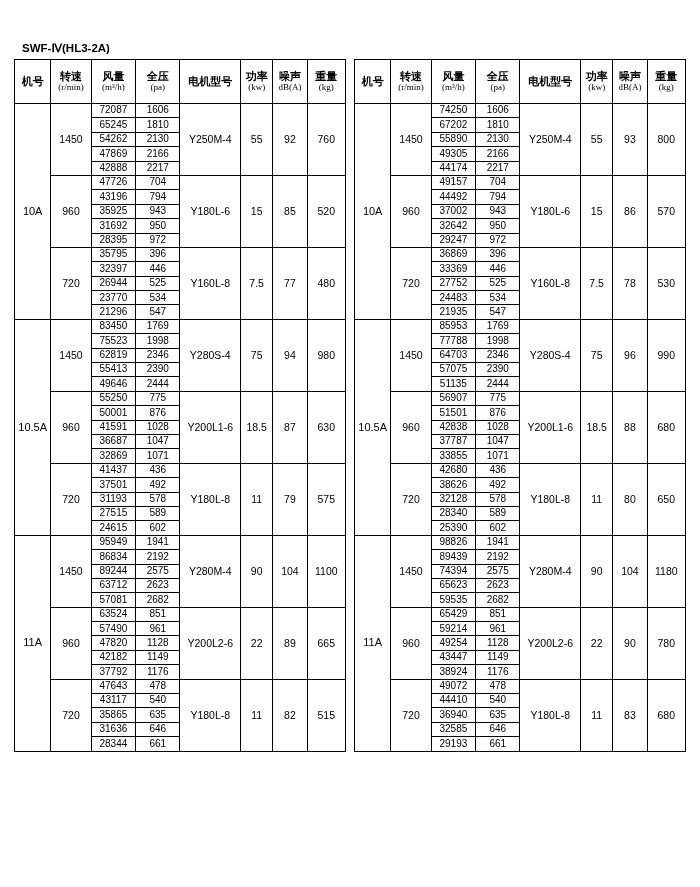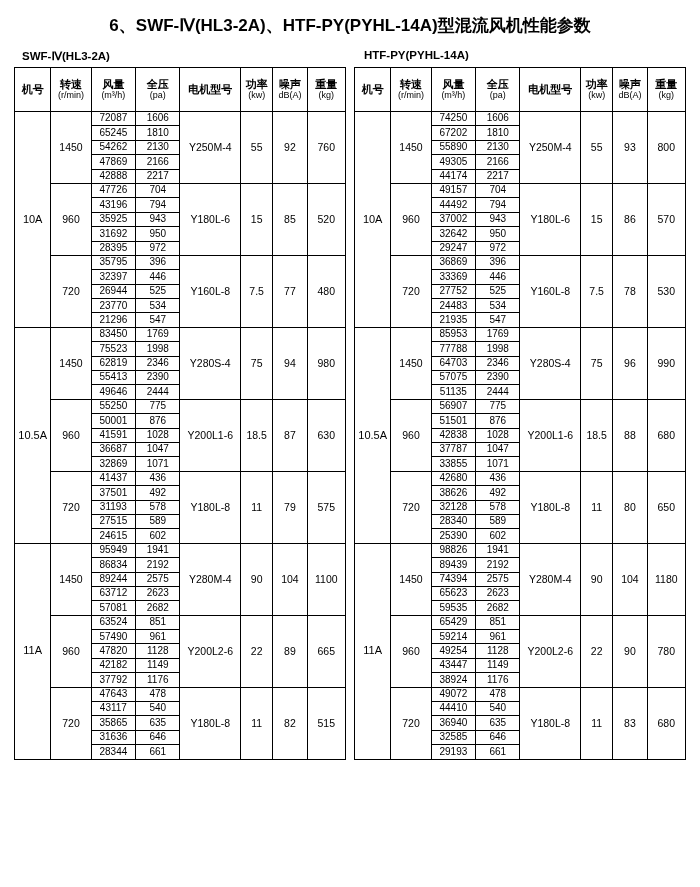--- a/index.html
+++ b/index.html
@@ -30,20 +30,21 @@
   }
   .sec-heads {
     display:flex;
     margin: 12px 0 4px 0;
     font-size: 11.5px;
     font-weight: bold;
   }
   .sec-heads .sh {
     width: 336px;
     padding-left: 8px;
+    margin-top: 21px;
   }
   .sec-heads .sh.right { width: 336px; padding-left: 14px; }
 
   .tables { display:flex; gap: 8px; justify-content: center; }
 
   table.fan {
     border-collapse: collapse;
     table-layout: fixed;
     width: 336px;
     font-size: 10px;
@@ -59,20 +60,21 @@
     font-weight: bold;
     font-size: 11px;
     height: 44px;
     padding: 2px 0;
   }
   table.fan thead th .u {
     display:block;
     font-weight: normal;
     font-size: 9px;
     margin-top: 1px;
+    font-family: Liberation Serif, serif;
   }
   
   col.c-model { width: 36px; }
   col.c-speed { width: 40px; }
   col.c-flow  { width: 44px; }
   col.c-press { width: 44px; }
   col.c-motor { width: 60px; }
   col.c-power { width: 32px; }
   col.c-noise { width: 34px; }
   col.c-weight{ width: 38px; }
@@ -86,25 +88,23 @@
 
   
   td.nb-top { border-top: none; }
   td.nb-bot { border-bottom: none; }
 </style>
 </head>
 <body>
 
 <div class="page">
 
-  <div class="doc-title">6、SWF-Ⅳ(HL3-2A)、HTF-PY(PYHL-14A)型混流风机性能参数</div>
 
   <div class="sec-heads">
     <div class="sh">SWF-Ⅳ(HL3-2A)</div>
-    <div class="sh right">HTF-PY(PYHL-14A)</div>
   </div>
 
   <div class="tables">
     <table class="fan" id="table-left">
       <colgroup>
         <col class="c-model">
           <col class="c-speed">
           <col class="c-flow">
           <col class="c-press">
         <col class="c-motor">

